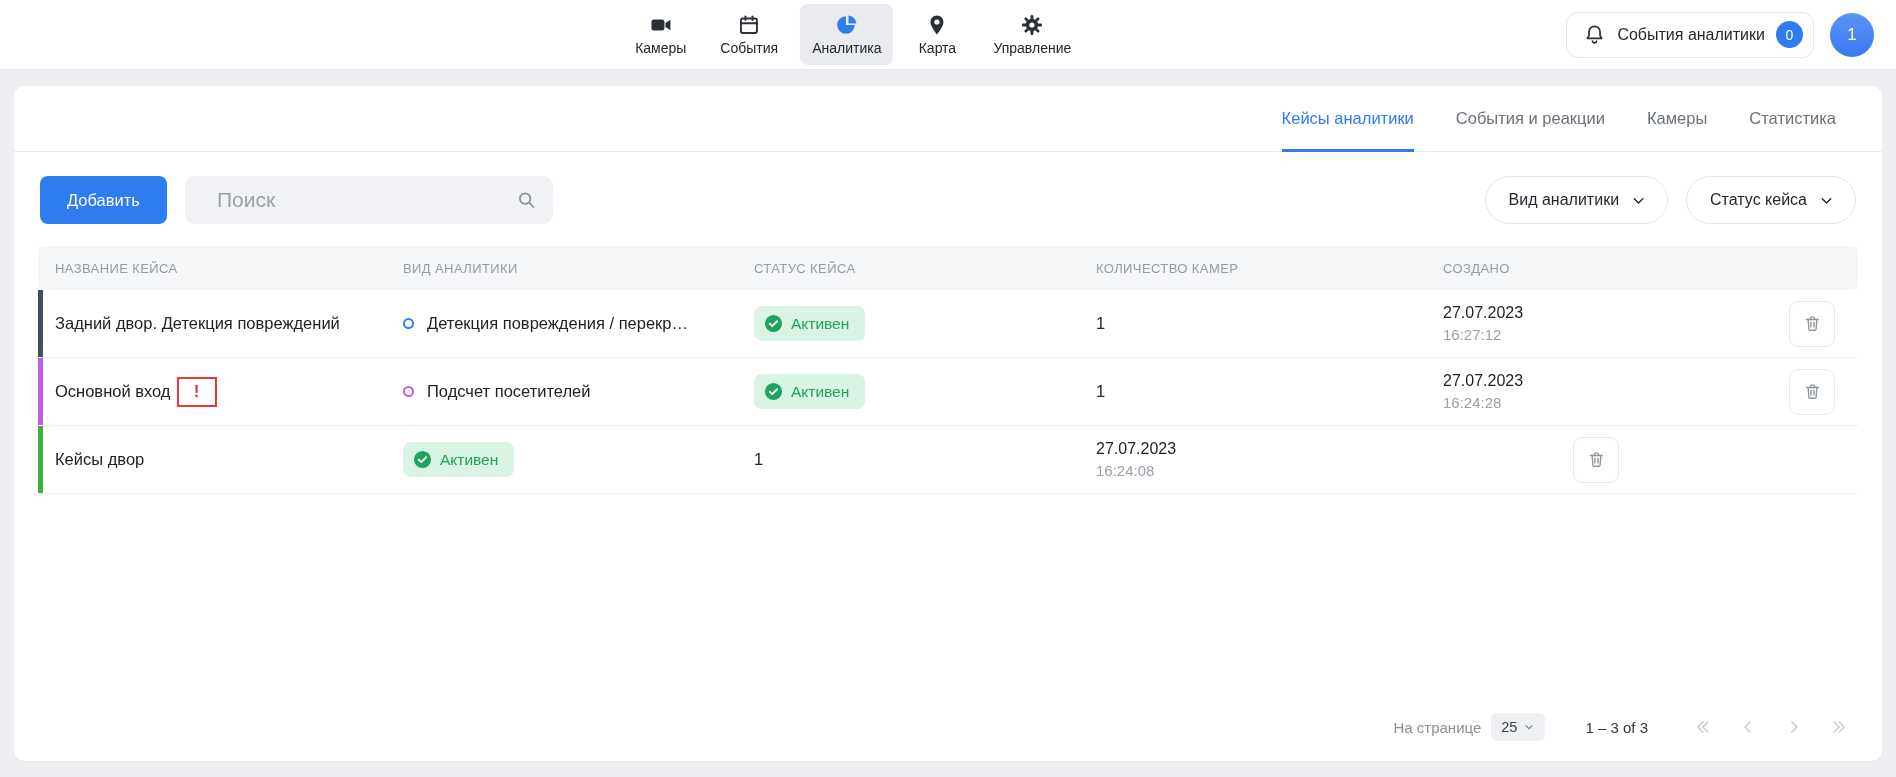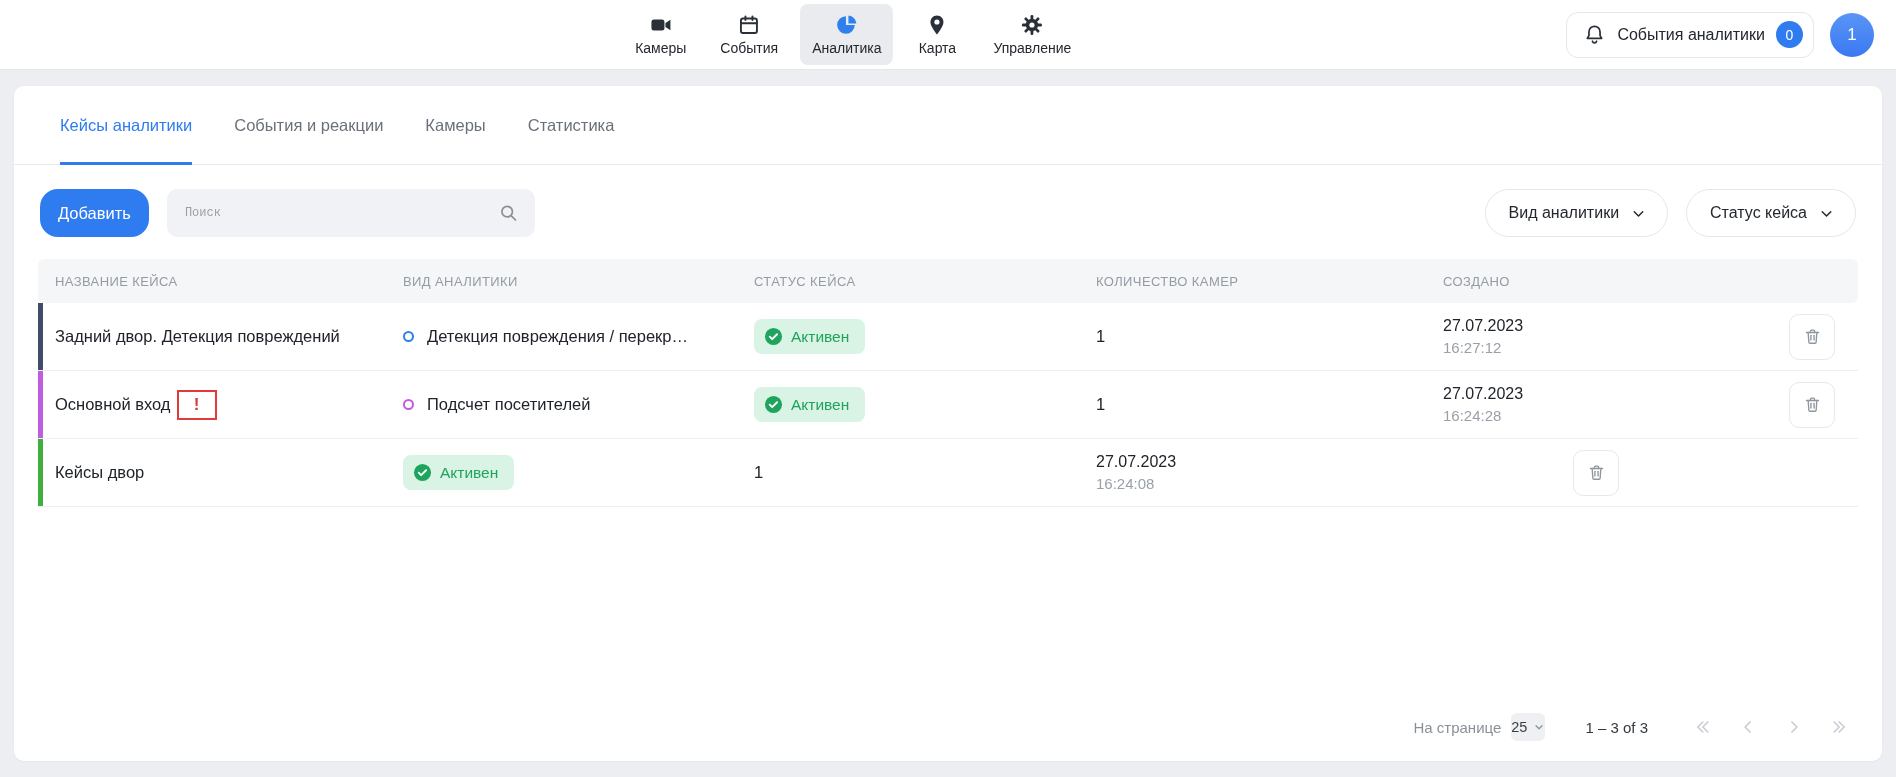--- a/index.html
+++ b/index.html
@@ -96,22 +96,23 @@
     flex-direction: column;
     box-shadow: 0 1px 2px rgba(30,40,60,.04);
     overflow: hidden;
   }
 
   
   .tabs {
     display: flex;
     gap: 42px;
     padding: 0 46px;
-    height: 79px;
+    height: 66px;
     border-bottom: 1px solid #e8eaed;
+    justify-content: flex-end;
   }
   .tab {
     display: flex;
     align-items: center;
     font-size: 16.5px;
     color: #6b7179;
     border-bottom: 3px solid transparent;
     margin-bottom: -1px;
     padding-top: 2px;
     cursor: pointer;
@@ -121,39 +122,39 @@
 
   
   .toolbar {
     display: flex;
     align-items: center;
     gap: 18px;
     padding: 24px 26px 22px 26px;
   }
   .btn-primary {
     height: 48px;
-    padding: 0 18px;
+    padding: 0 27px;
     background: #2f7bf0;
     color: #fff;
     border: none;
-    border-radius: 18px;
+    border-radius: 8px;
     font-family: inherit;
     font-size: 16.5px;
     cursor: pointer;
   }
   .search-box { position: relative; width: 368px; }
   .search-box input {
     width: 100%;
     height: 48px;
     background: #f1f2f5;
     border: none;
     border-radius: 10px;
-    padding: 0 50px 0 18px;
-    font-family: Liberation Mono, monospace;
-    font-size: 12px;
+    padding: 0 50px 0 32px;
+    font-family: Liberation Sans, sans-serif;
+    font-size: 21px;
     color: #23272e;
     outline: none;
   }
   .search-box input::placeholder { color: #9aa0a8; }
   .search-icon {
     position: absolute;
     right: 16px; top: 50%;
     transform: translateY(-50%);
     display: flex;
   }
@@ -253,21 +254,21 @@
     gap: 40px;
     padding: 16px 32px 20px;
   }
   .per-page { display: flex; align-items: center; gap: 10px; color: #8a9097; font-size: 15px; }
   .pp-select {
     display: inline-flex;
     align-items: center;
     gap: 6px;
     background: #eef0f3;
     border-radius: 6px;
-    padding: 6px 0;
+    padding: 6px 10px;
     color: #3a3f46;
     font-size: 14.5px;
     cursor: pointer;
   }
   .range { color: #33383f; font-size: 15px; }
   .pager { display: flex; align-items: center; gap: 26px; margin-left: 4px; }
   .pager-btn { background: none; border: none; padding: 0; display: flex; cursor: pointer; }
 </style>
 </head>
 <body>

